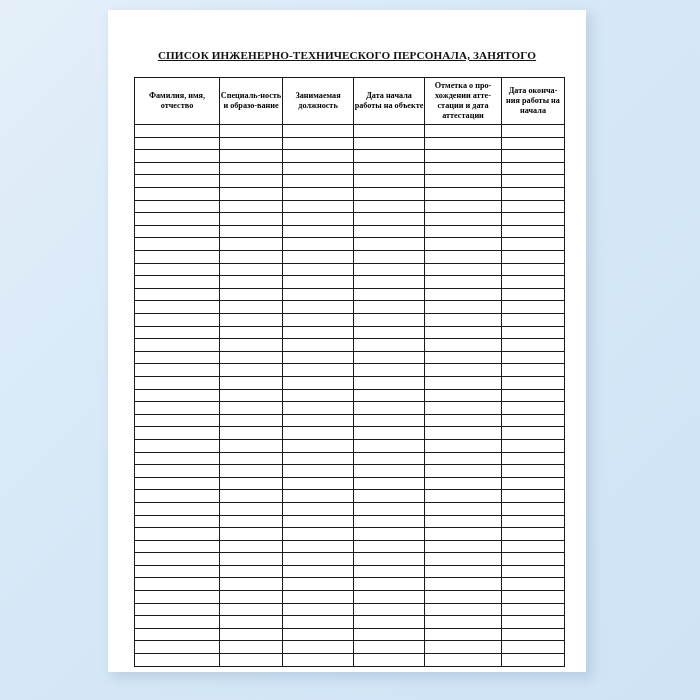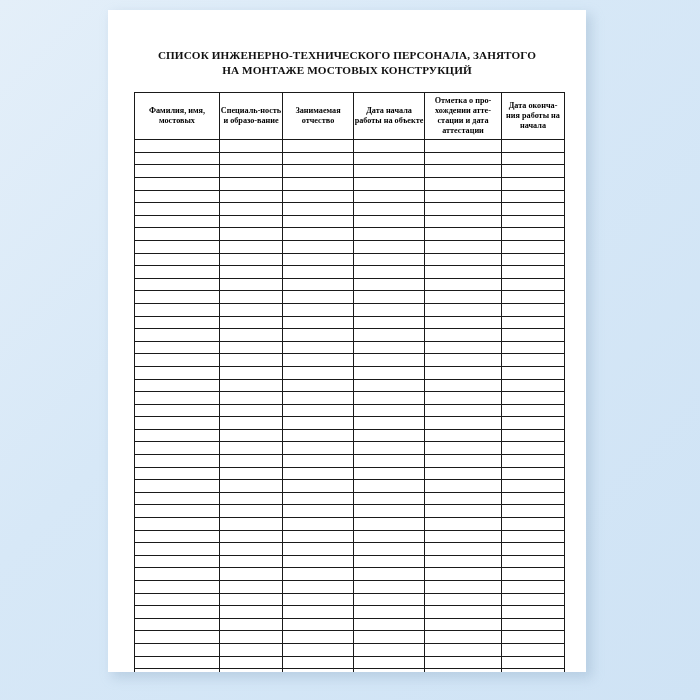--- a/index.html
+++ b/index.html
@@ -43,20 +43,21 @@
   }
   .doc-title {
     text-align: center;
     font-size: 11.2px;
     font-weight: bold;
     line-height: 1.35;
     letter-spacing: 0.1px;
     color: #111;
     margin: 12px 6px 14px 6px;
     text-transform: uppercase;
+    text-decoration: underline;
   }
   table.grid {
     border-collapse: collapse;
     width: 424px;
     margin: 0 auto;
     table-layout: fixed;
   }
   table.grid td, table.grid th {
     border: 1px solid #1a1a1a;
     padding: 0;
@@ -84,29 +85,28 @@
 </head>
 <body>
 
 <div id="stage">
   <div class="page-shadow"></div>
 
   <div class="page">
 
     <div class="doc-title">
       <div>Список инженерно-технического персонала, занятого</div>
-      <div>на монтаже мостовых конструкций</div>
     </div>
 
     <table class="grid">
       <thead>
         <tr>
-          <th class="col1">Фамилия, имя, мостовых</th>
+          <th class="col1">Фамилия, имя, отчество</th>
           <th class="col2">Специаль-ность и образо-вание</th>
-          <th class="col3">Занимаемая отчество</th>
+          <th class="col3">Занимаемая должность</th>
           <th class="col4">Дата начала работы на объекте</th>
           <th class="col5">Отметка о про-хождении атте-стации и дата аттестации</th>
           <th class="col6">Дата оконча-ния работы на начала</th>
         </tr>
       </thead>
       <tbody id="tbody">
           <tr>
             <td class="col1"></td>
             <td class="col2"></td>
             <td class="col3"></td>

